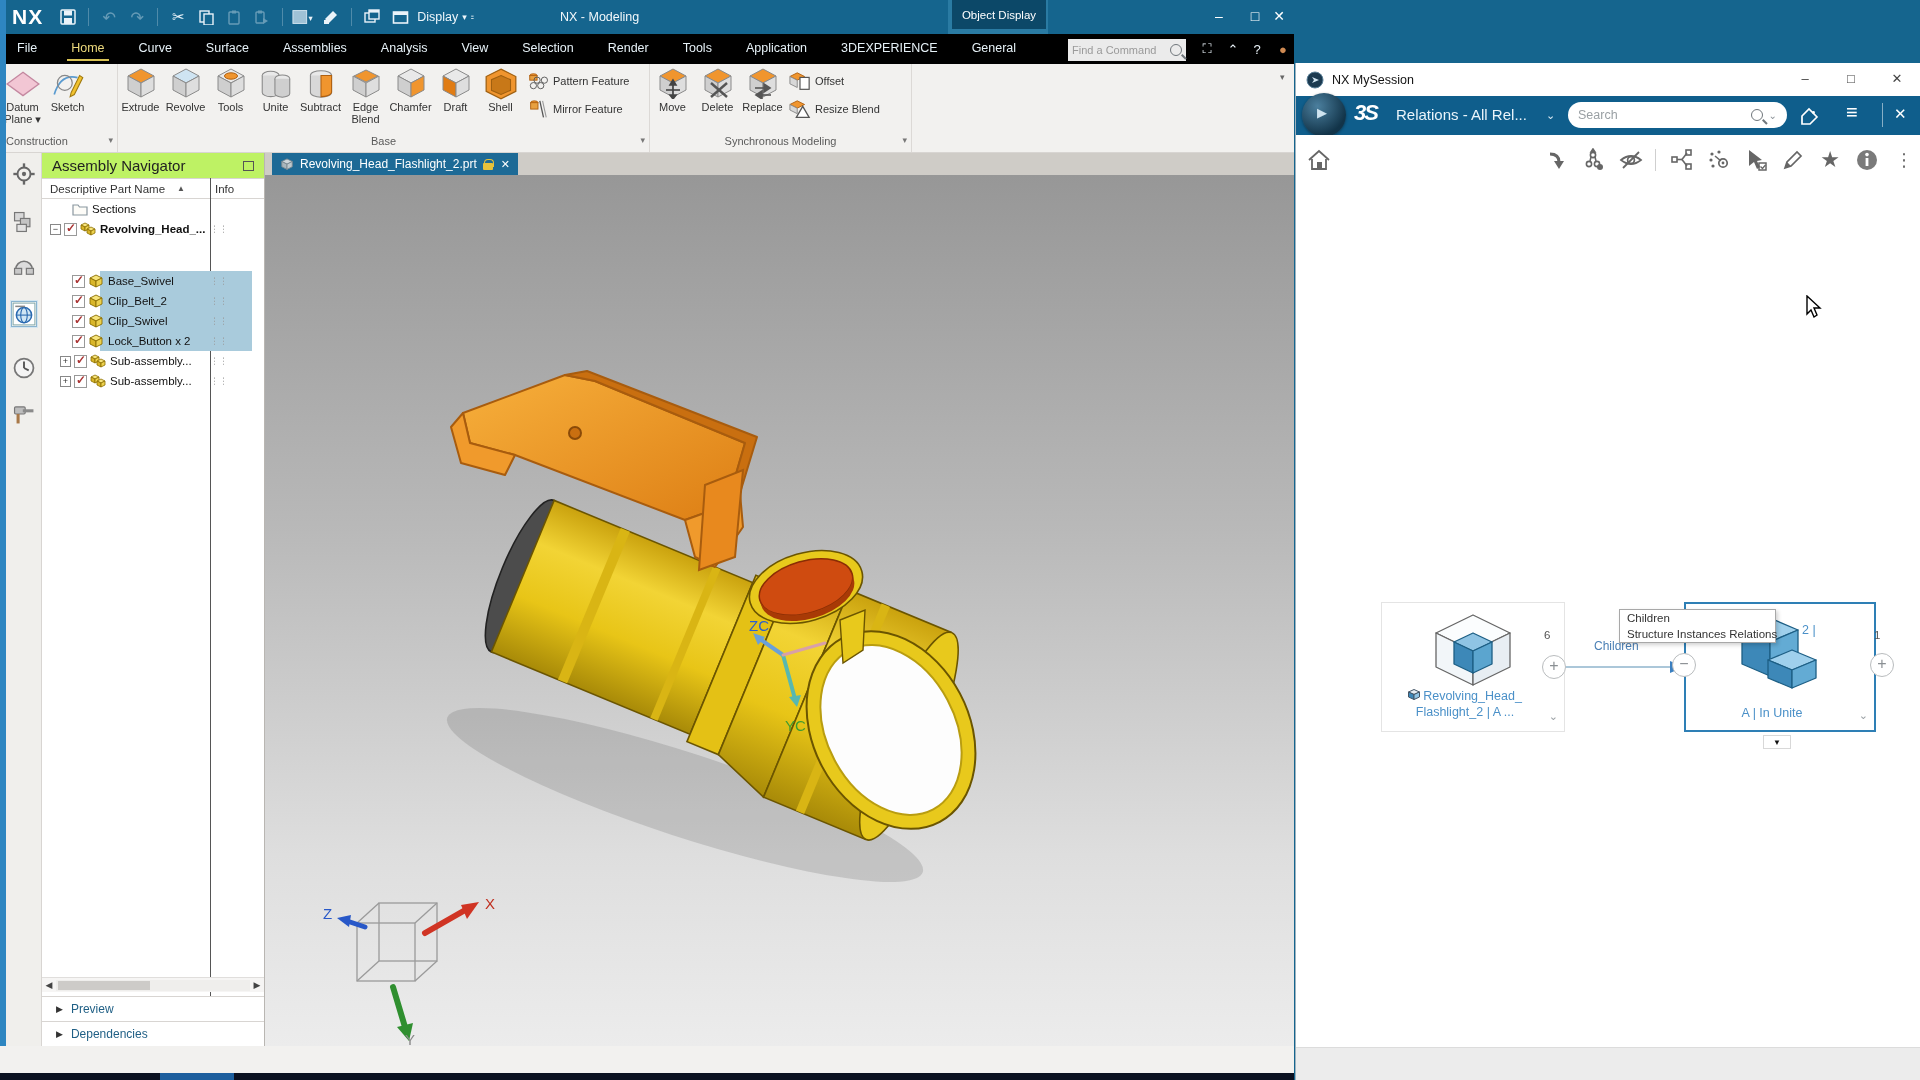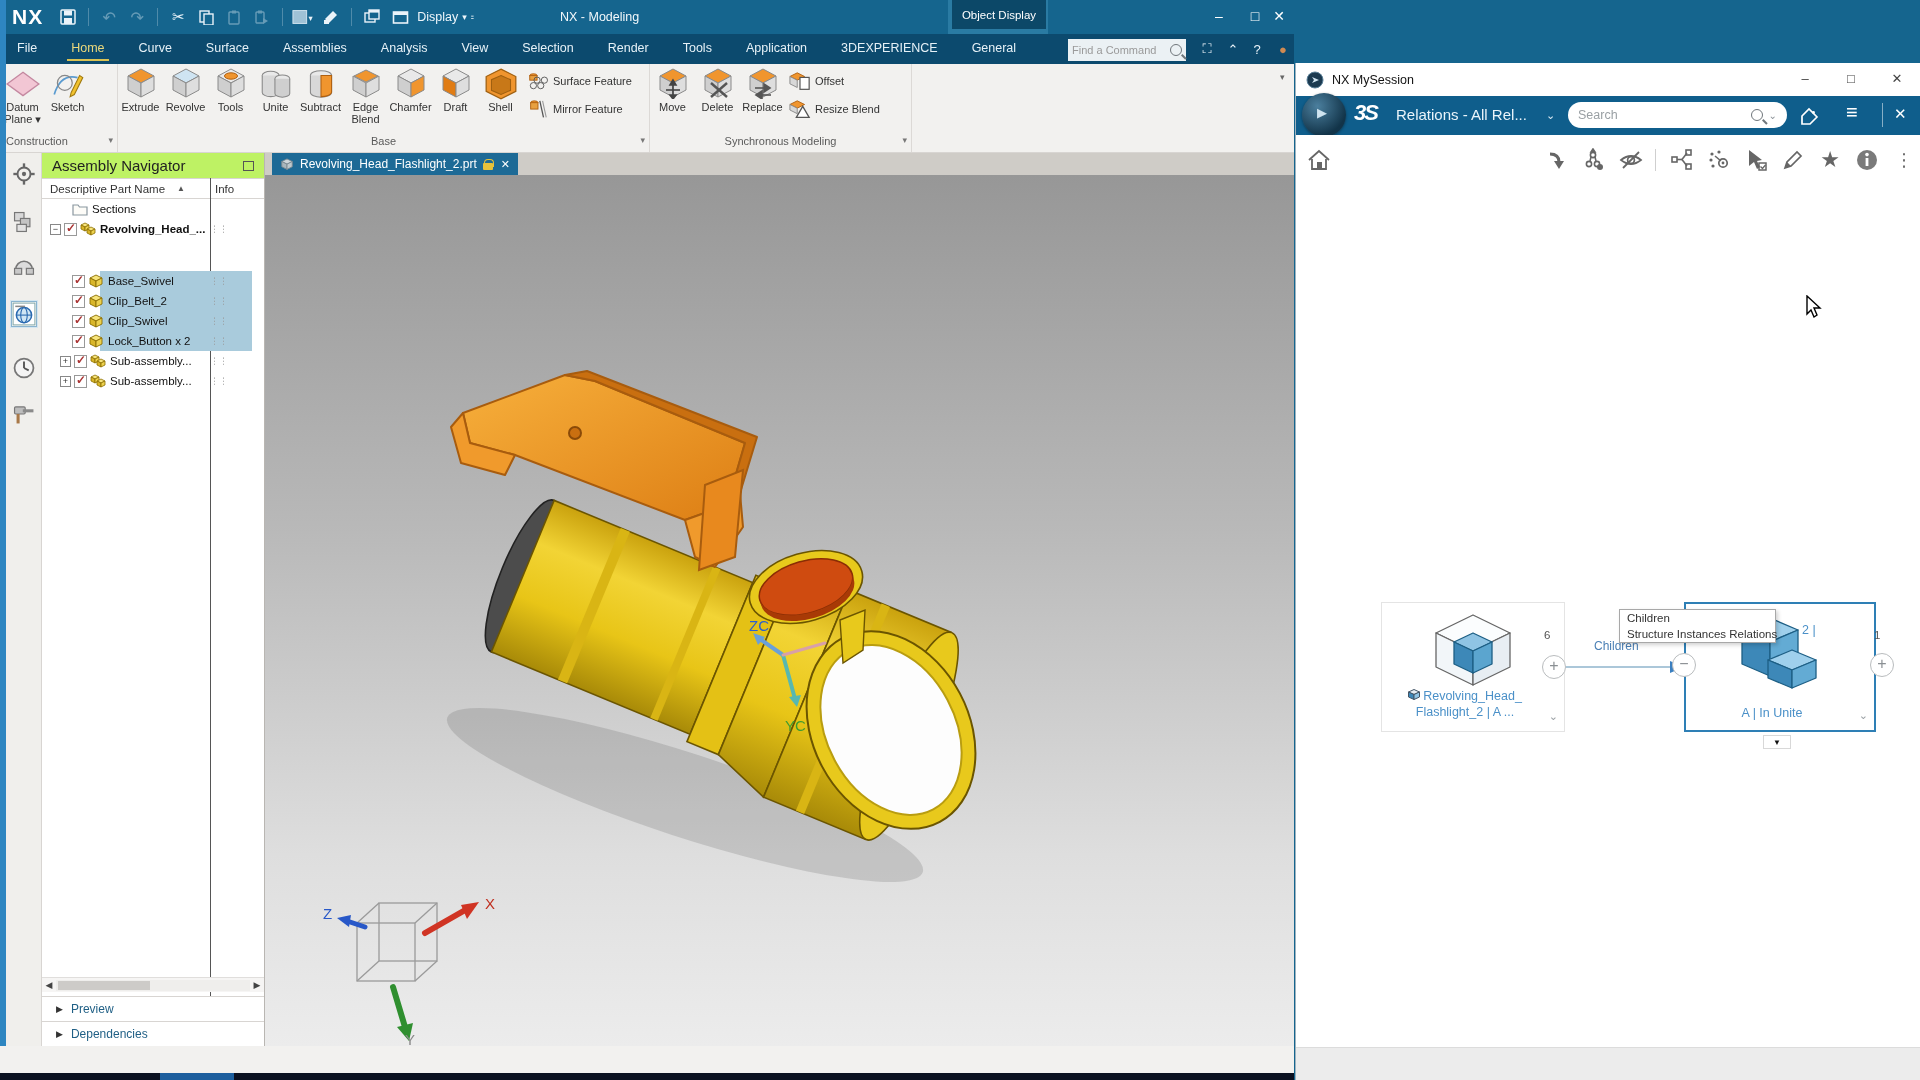--- a/index.html
+++ b/index.html
@@ -13,21 +13,21 @@
   .qat .qi{width:22px;height:22px;display:flex;align-items:center;justify-content:center;font-size:15px;color:#e8f2f8}
   .qat .qi.dis{opacity:.38}
   .qat .sep{width:1px;height:18px;background:rgba(255,255,255,.25);margin:0 3px}
   .qat svg{display:block}
   #win-menu{display:flex;align-items:center;color:#eef6fb;font-size:12.5px;margin-left:6px;gap:4px}
   #nx-title{position:absolute;left:560px;top:0;height:34px;display:flex;align-items:center;font-size:12.5px;color:#f2f8fb}
   #ctx-band{position:absolute;left:948px;top:0;width:100px;height:64px;background:#2a7ba3}
   #obj-display{position:absolute;left:952px;top:0;width:94px;height:29px;background:#0c4868;color:#fff;font-size:11.5px;display:flex;align-items:center;justify-content:center}
   .wctl{position:absolute;top:0;height:32px;width:30px;display:flex;align-items:center;justify-content:center;color:#fff;font-size:14px}
   
-  #menubar{position:absolute;left:0;top:34px;width:1294px;height:30px;background:#0c4a6e;display:flex;align-items:center}
+  #menubar{position:absolute;left:0;top:34px;width:1294px;height:30px;background:#000000;display:flex;align-items:center}
   .mtab{color:#e6f1f7;font-size:12.5px;padding:6px 0 8px 0;margin:0 17px;position:relative;white-space:nowrap}
   .mtab.active{color:#ecd97c}
   .mtab.active::after{content:"";position:absolute;left:-4px;right:-4px;bottom:2px;height:2px;background:#d9c254}
   #find-box{position:absolute;left:1068px;top:5px;width:118px;height:20px;background:rgba(255,255,255,.92);display:flex;align-items:center;padding:11px 4px;font-size:11px;color:#9a9a9a}
   #find-box .ph{flex:1}
   .mb-ic{position:absolute;top:4px;width:22px;height:22px;display:flex;align-items:center;justify-content:center;color:#eaf3f9;font-size:13px}
   
   #ribbon{position:absolute;left:0;top:64px;width:1294px;height:89px;background:#f2f1ef;border-bottom:1px solid #d8d5d2;display:flex}
   .rgroup{position:relative;height:100%;border-right:1px solid #dcd9d6}
   .ritems{display:flex;align-items:flex-start;padding-top:3px;height:72px}
@@ -345,21 +345,21 @@
           <div class="rsmallcol">
             <div class="rsmall">
               <span class="ric"><svg viewBox="0 0 24 22">
                   <ellipse cx="7" cy="5" rx="4" ry="2" fill="#f0952e" stroke="#b06010"></ellipse>
                   <rect x="3" y="5" width="8" height="5" fill="#e8a040" stroke="#b06010"></rect>
                   <circle cx="7" cy="16" r="3.4" fill="none" stroke="#555"></circle>
                   <circle cx="15" cy="16" r="3.4" fill="none" stroke="#555"></circle>
                   <circle cx="11" cy="10" r="3.4" fill="none" stroke="#555"></circle>
                   <circle cx="19" cy="10" r="3.4" fill="none" stroke="#555"></circle>
                 </svg></span>
-              <span>Surface Feature</span>
+              <span>Pattern Feature</span>
             </div>
             <div class="rsmall">
               <span class="ric"><svg viewBox="0 0 24 22">
                   <ellipse cx="8" cy="4" rx="4" ry="2" fill="#f0952e" stroke="#b06010"></ellipse>
                   <rect x="4" y="4" width="8" height="7" fill="#e8a040" stroke="#b06010"></rect>
                   <line x1="14" y1="2" x2="18" y2="20" stroke="#555" stroke-width="1.4"></line>
                   <line x1="17" y1="2" x2="21" y2="20" stroke="#999" stroke-width="1.2"></line>
                 </svg></span>
               <span>Mirror Feature</span>
             </div>

